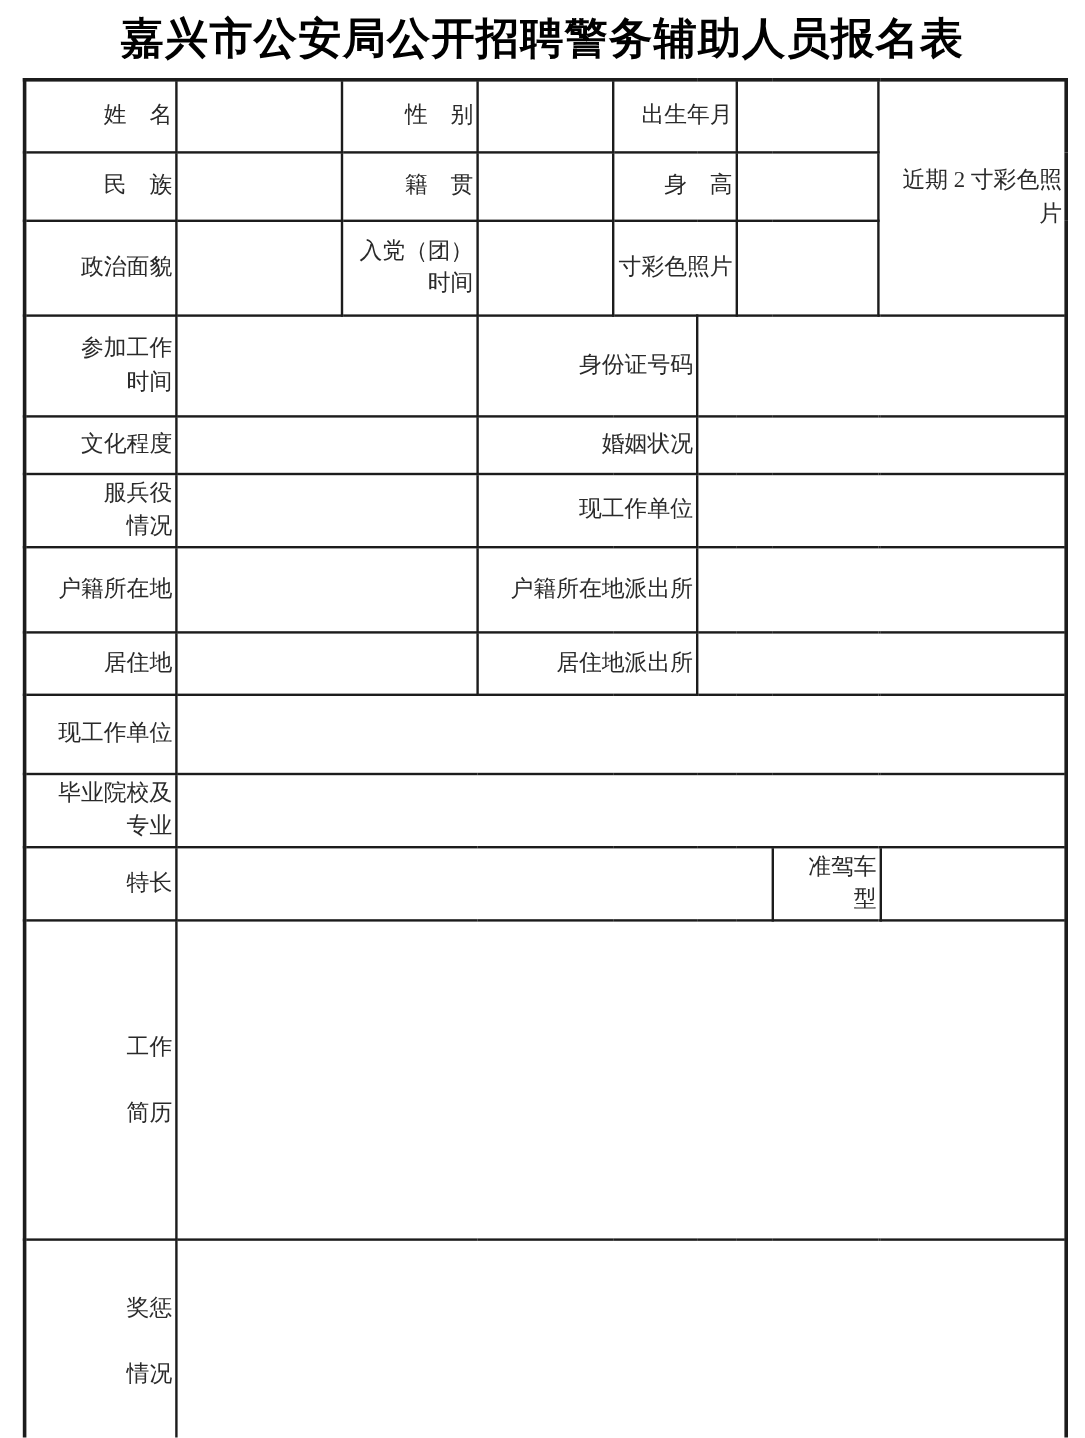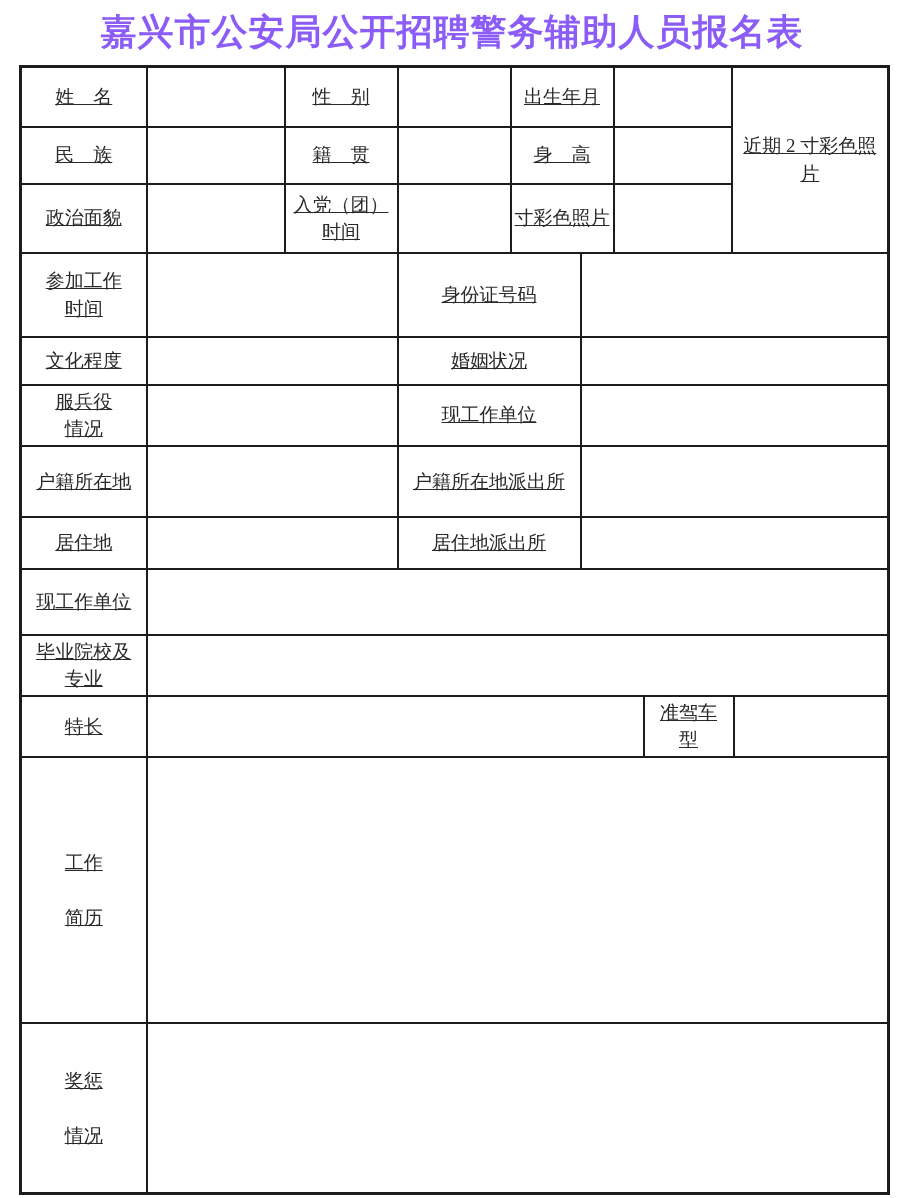--- a/index.html
+++ b/index.html
@@ -11,54 +11,53 @@
     font-family: "Liberation Serif", "DejaVu Serif", serif;
     overflow: hidden;
   }
   .title {
     margin-top: 10px;
     text-align: center;
     font-family: "Liberation Sans", "DejaVu Sans", sans-serif;
     font-weight: 700;
     font-size: 36px;
     letter-spacing: 1px;
-    color: #8b5cf6;
+    color: #000000;
     line-height: 1.2;
   }
   table.form {
     border-collapse: collapse;
     table-layout: fixed;
     width: 868px;
     margin: 12px 0 0 19px;
     border: 3px solid #1c1c1c;
   }
   table.form td {
     border: 2px solid #1c1c1c;
-    text-align: center;
+    text-align: right;
     vertical-align: middle;
     font-size: 19px;
     line-height: 1.45;
     white-space: pre-line;
     padding: 2px;
     overflow: hidden;
     color: #2a2a2a;
-    text-decoration: underline;
   }
   td.photo {
     font-size: 20px;
     line-height: 72px;
     padding: 0 2px;
   }
   td.gap {
     line-height: 2.2;
   }
   
   tr.r1  { height: 60px; }
   tr.r2  { height: 57px; }
-  tr.r3  { height: 69px; }
+  tr.r3  { height: 79px; }
   tr.r4  { height: 84px; }
   tr.r5  { height: 48px; margin-left: 24px; }
   tr.r6  { height: 61px; }
   tr.r7  { height: 71px; }
   tr.r8  { height: 52px; }
   tr.r9  { height: 66px; }
   tr.r10 { height: 55px; }
   tr.r11 { height: 61px; }
   tr.r12 { height: 266px; }
   tr.r13 { height: 171px; }

